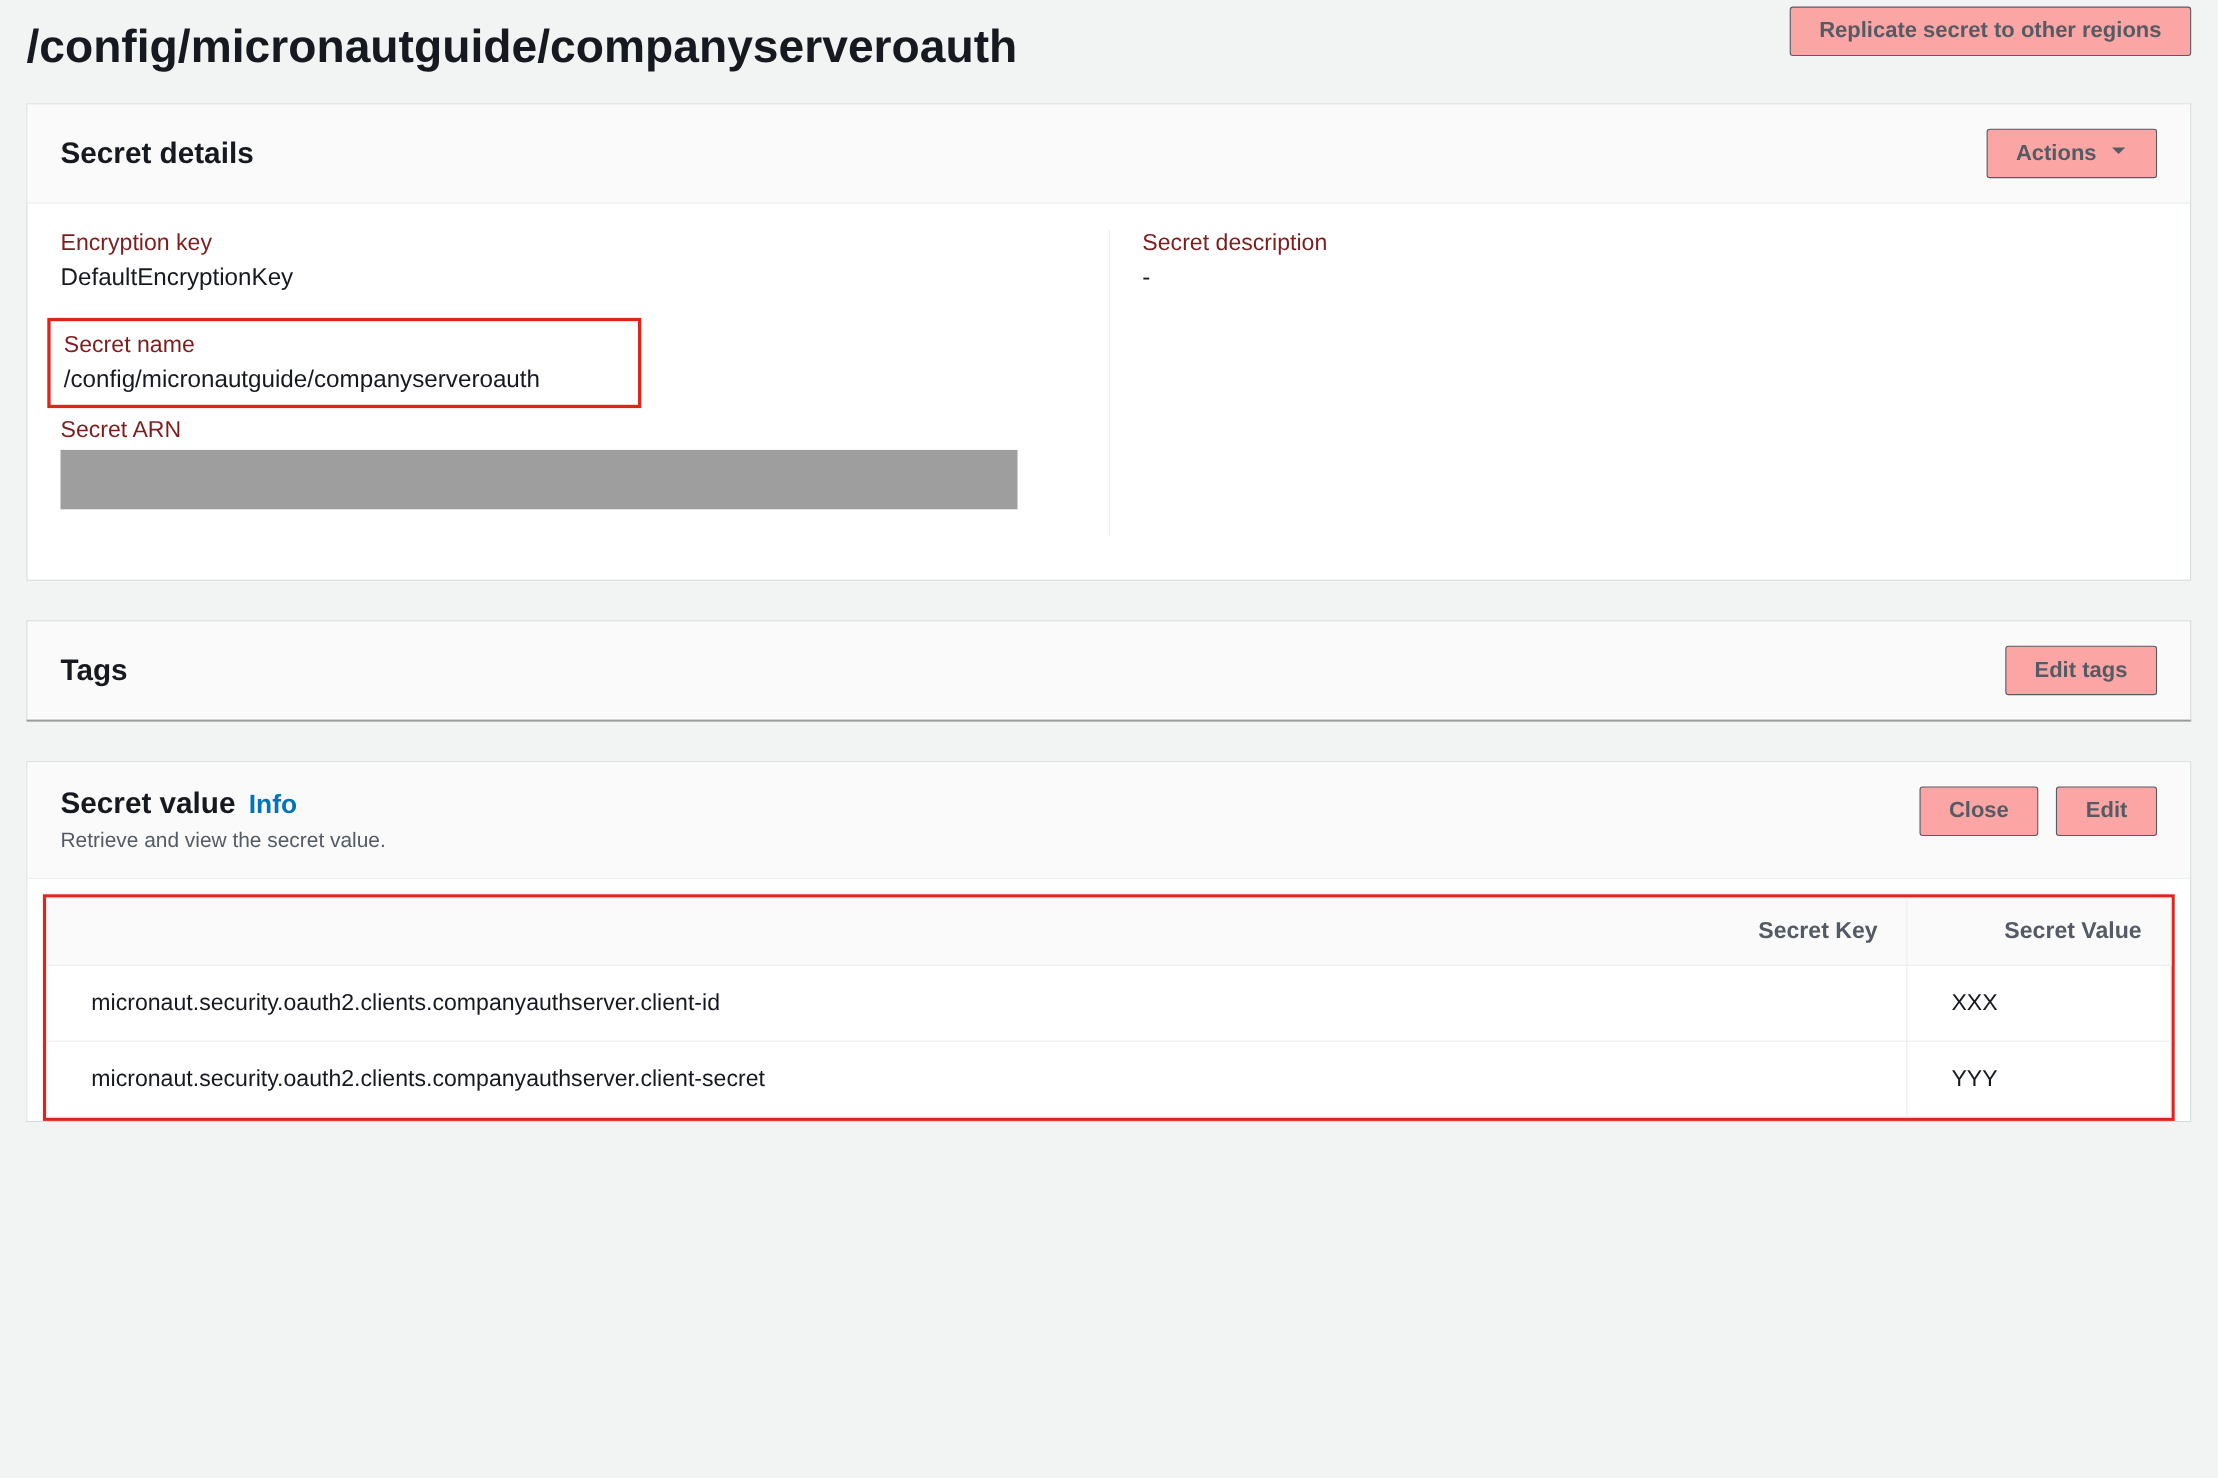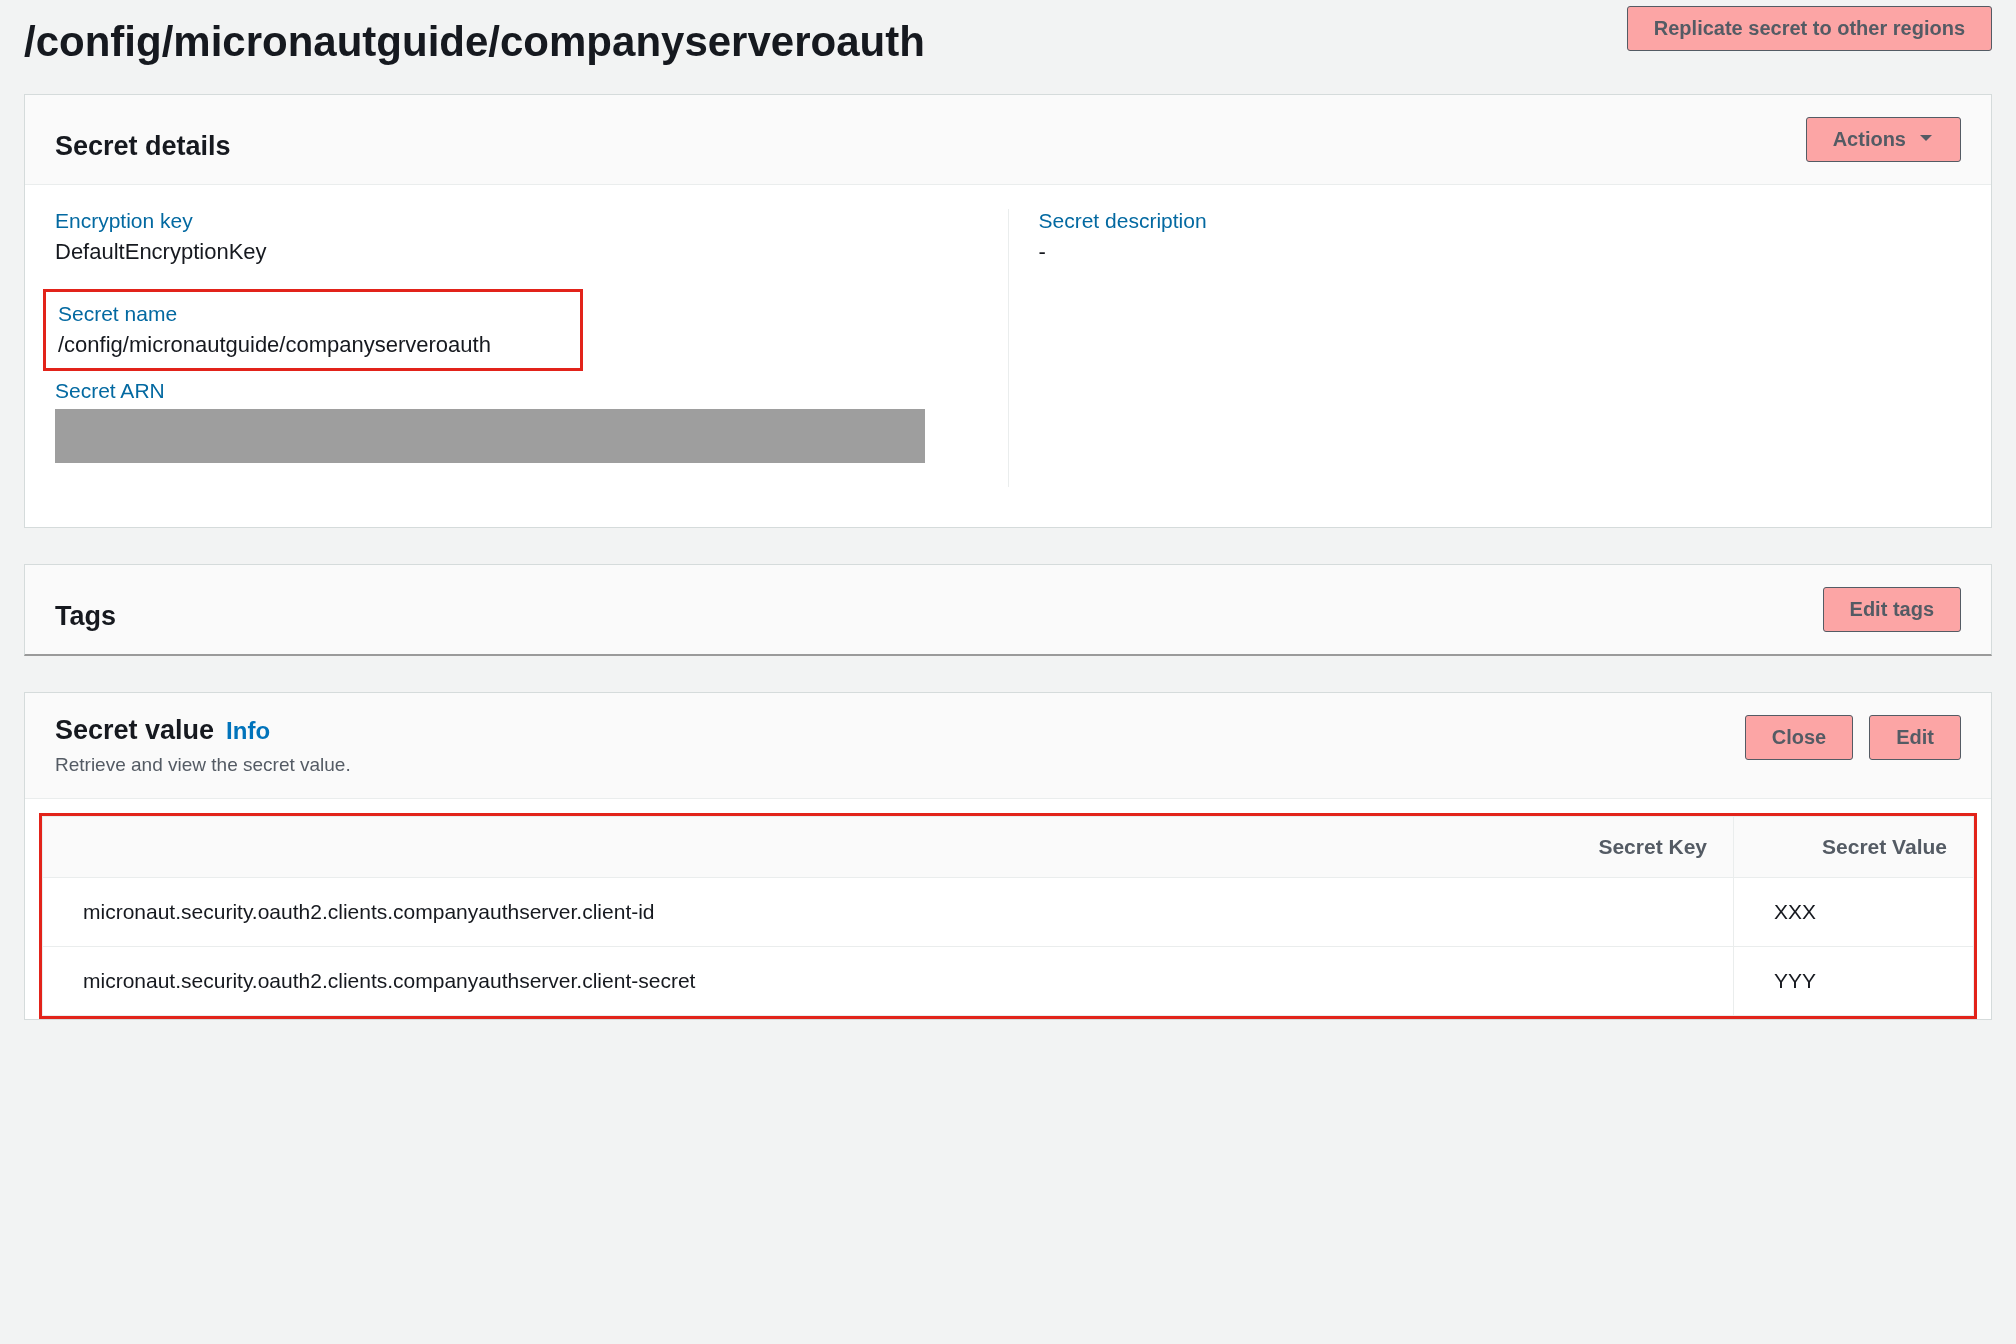--- a/index.html
+++ b/index.html
@@ -35,21 +35,21 @@
 }
 .btn.right-top { margin-top: 6px; }
 .panel {
   background: #fff;
   border: 1px solid #d5dbdb;
   margin-bottom: 36px;
 }
 .panel-header {
   display: flex;
   justify-content: space-between;
-  align-items: flex-end;
+  align-items: center;
   padding: 22px 30px;
   border-bottom: 1px solid #eaeded;
   background: #fafafa;
 }
 .panel-header h2 {
   font-size: 27px;
   font-weight: 700;
 }
 .caret-down-icon {
   display: inline-block;
@@ -64,21 +64,21 @@
 }
 .details-col.left {
   border-right: 1px solid #eaeded;
   padding-right: 30px;
 }
 .details-col.right {
   padding-left: 30px;
 }
 .field { margin-bottom: 24px; }
 .field-label {
-  color: #0369a1;
+  color: #7f1d1d;
   font-size: 21px;
   margin-bottom: 6px;
 }
 .field-value {
   color: #16191f;
   font-size: 22px;
 }
 .redbox {
   border: 3px solid #e2231a;
   padding: 10px 12px;

